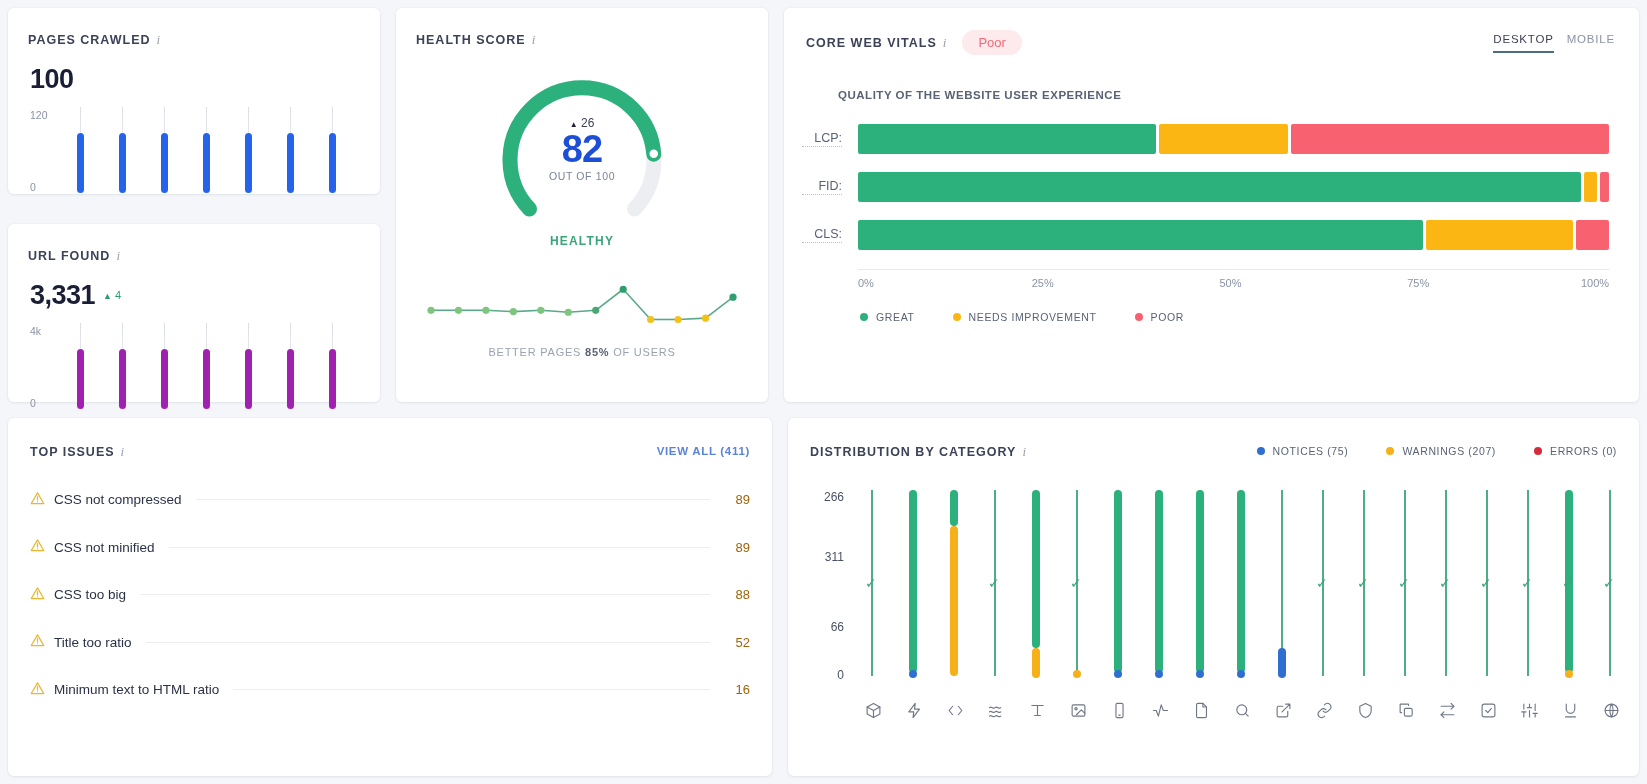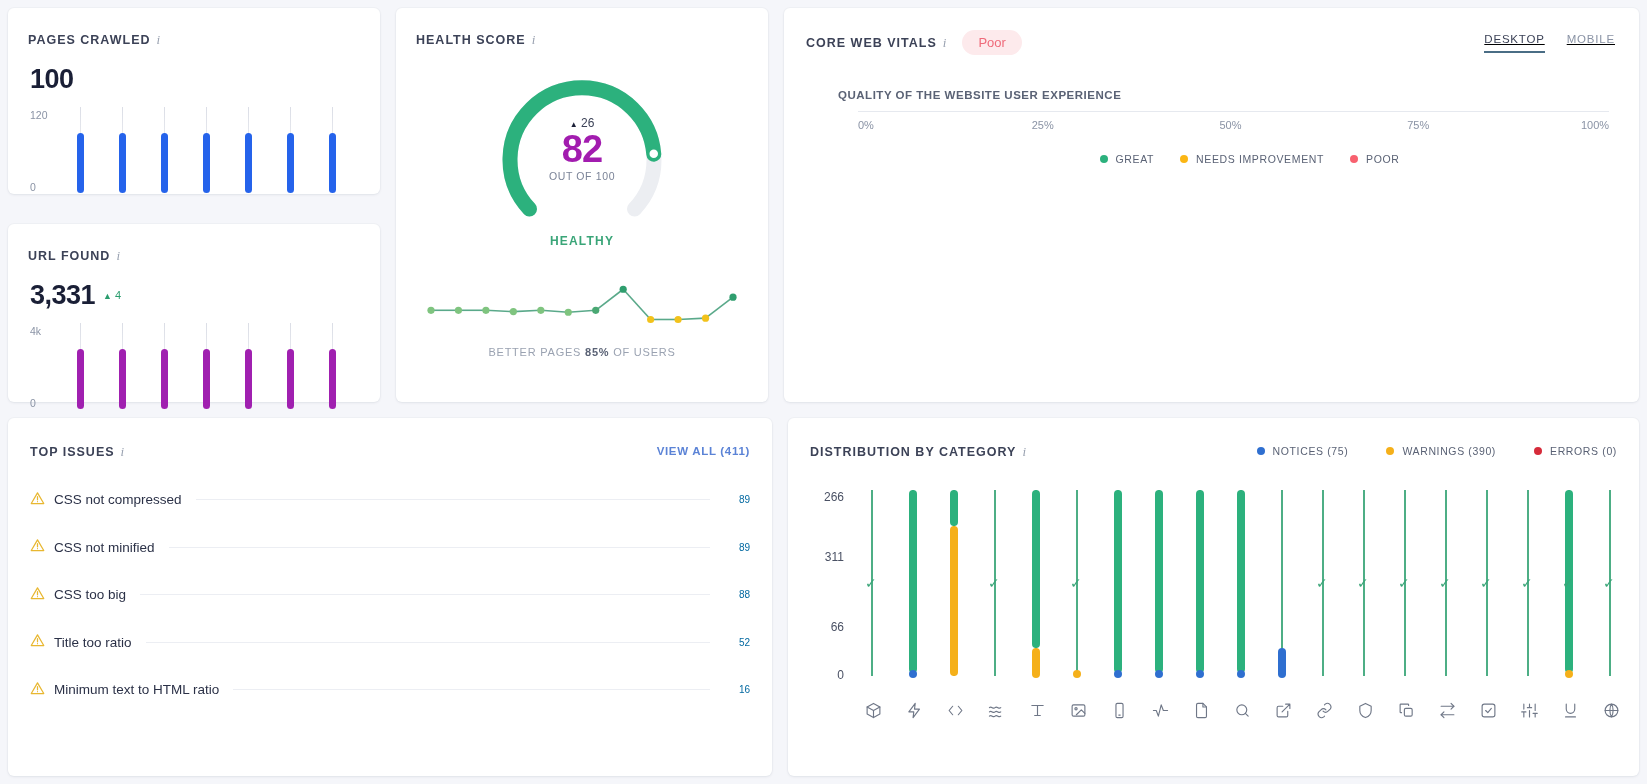--- a/index.html
+++ b/index.html
@@ -51,41 +51,41 @@
   .bfill { position: absolute; left: 9px; bottom: 0; width: 7px; border-radius: 4px; }
 
   
   #health { left: 396px; top: 8px; width: 372px; height: 394px; }
   .gauge-wrap { position: relative; width: 200px; height: 168px; margin: 22px auto 0; }
   .gauge-center {
     position: absolute; left: 0; right: 0; top: 46px; text-align: center;
   }
   .g-delta { font-size: 12px; color: #3c4257; }
   .g-delta .tri { font-size: 8px; color: #1a1f36; }
-  .g-score { font-size: 38px; font-weight: 700; color: #a21caf; line-height: 1.05; letter-spacing: -1px;}
+  .g-score { font-size: 38px; font-weight: 700; color: #1d4ed8; line-height: 1.05; letter-spacing: -1px;}
   .g-outof { font-size: 10.5px; color: #7a8397; letter-spacing: .06em; }
   .g-status {
     text-align: center; font-size: 12px; letter-spacing: .1em;
     font-weight: 700; color: #3aa578; margin-top: -4px;
   }
   .spark { position: relative; width: 330px; height: 70px; margin: 22px auto 0; }
   .spark-cap {
     text-align: center; font-size: 11px; color: #9aa2b1;
     letter-spacing: .07em; margin-top: 6px;
   }
   .spark-cap b { color: #5a6275; }
 
   
   #cwv { left: 784px; top: 8px; width: 855px; height: 394px; }
   .cwv-head { padding: 22px 24px 0 22px; display: flex; align-items: center; }
   .pill {
     margin-left: 16px; background: #fdeaec; color: #ef6a7a;
     font-size: 13px; padding: 5px 16px; border-radius: 13px;
   }
-  .tabs { margin-left: auto; display: flex; gap: 22px; text-decoration: underline; }
+  .tabs { margin-left: auto; display: flex; gap: 13px; }
   .tab {
     font-size: 11.5px; letter-spacing: .07em; color: #8a93a5;
     padding-bottom: 6px; cursor: pointer; font-weight: 500;
   }
   .tab.active { color: #3c4257; border-bottom: 2px solid #4a6d85; }
 
   .cwv-sub {
     font-size: 11.5px; font-weight: 700; color: #5a6275;
     letter-spacing: .045em; padding: 34px 0 0 54px;
   }
@@ -99,37 +99,37 @@
   .seg { height: 30px; border-radius: 2px; }
   .seg.great { background: #2cb17d; }
   .seg.ni    { background: #fbb614; }
   .seg.poor  { background: #f8616f; }
 
   .cwv-axis {
     margin: 10px 30px 0 74px; border-top: 1px solid #e6e9ef;
     position: relative; height: 26px;
   }
   .tick { position: absolute; top: 7px; font-size: 11px; color: #8a93a5; }
-  .cwv-legend { display: flex; gap: 26px; padding: 16px 0 0 76px; align-items: center; justify-content: center; }
+  .cwv-legend { display: flex; gap: 38px; padding: 16px 0 0 76px; align-items: center; }
   .lg { display: flex; align-items: center; gap: 8px; font-size: 10.5px;
         letter-spacing: .06em; color: #5a6275; }
   .dot { width: 8px; height: 8px; border-radius: 50%; display: inline-block; }
 
   
   #top-issues { left: 8px; top: 418px; width: 764px; height: 358px; }
   .ti-head { display: flex; align-items: center; padding: 24px 22px 0 22px; }
   .view-all {
     margin-left: auto; font-size: 11.5px; letter-spacing: .06em;
     color: #5b83d6; font-weight: 600; cursor: pointer;
   }
   .ti-list { padding: 16px 22px 0 22px; }
   .ti-row { display: flex; align-items: center; height: 47.5px; }
   .ti-name { display: flex; align-items: center; gap: 9px; font-size: 13.5px; color: #2b3147; white-space: nowrap; }
   .ti-line { flex: 1; border-bottom: 1px solid #eceef3; margin: 0 14px; }
-  .ti-val { font-size: 10px; color: #0369a1; min-width: 26px; text-align: right; }
+  .ti-val { font-size: 13px; color: #a16207; min-width: 26px; text-align: right; }
 
   
   #dist { left: 788px; top: 418px; width: 851px; height: 358px; }
   .d-head { display: flex; align-items: center; padding: 24px 22px 0 22px; }
   .d-legend { margin-left: auto; display: flex; gap: 38px; }
   .d-plot { position: relative; margin: 22px 20px 0 20px; height: 212px; }
   .yax { position: absolute; left: 0; width: 36px; text-align: right;
          font-size: 12px; color: #4a5164; }
   .plot-area { position: absolute; left: 48px; right: 2px; top: 0; bottom: 0; }
   .dcol { position: absolute; top: 0; bottom: 0; width: 34px; }
@@ -280,20 +280,46 @@
   <div class="card" id="cwv">
     <div class="cwv-head">
       <span><span class="card-title">CORE WEB VITALS</span><span class="info-i">i</span></span>
       <span class="pill">Poor</span>
       <span class="tabs" id="cwv-tabs">
           <span class="tab active">DESKTOP</span>
           <span class="tab">MOBILE</span>
         </span>
     </div>
     <div class="cwv-sub">QUALITY OF THE WEBSITE USER EXPERIENCE</div>
+    <div class="cwv-rows" id="cwv-rows">
+        <div class="cwv-row">
+          <div class="cwv-lab">LCP:</div>
+          <div class="cwv-track">
+            <div class="seg great" style="width: calc(39.9% - 2px);"></div>
+            <div class="seg ni" style="width: calc(17.5% - 2px);"></div>
+            <div class="seg poor" style="width: calc(42.6% - 2px);"></div>
+          </div>
+        </div>
+        <div class="cwv-row">
+          <div class="cwv-lab">FID:</div>
+          <div class="cwv-track">
+            <div class="seg great" style="width: calc(96.5% - 2px);"></div>
+            <div class="seg ni" style="width: calc(2% - 2px);"></div>
+            <div class="seg poor" style="width: calc(1.5% - 2px);"></div>
+          </div>
+        </div>
+        <div class="cwv-row">
+          <div class="cwv-lab">CLS:</div>
+          <div class="cwv-track">
+            <div class="seg great" style="width: calc(75.5% - 2px);"></div>
+            <div class="seg ni" style="width: calc(19.8% - 2px);"></div>
+            <div class="seg poor" style="width: calc(4.7% - 2px);"></div>
+          </div>
+        </div>
+      </div>
     <div class="cwv-axis" id="cwv-axis">
         <span class="tick" style="left: calc(0%);">0%</span>
         <span class="tick" style="left: calc(25% - 14px);">25%</span>
         <span class="tick" style="left: calc(50% - 14px);">50%</span>
         <span class="tick" style="left: calc(75% - 14px);">75%</span>
         <span class="tick" style="left: calc(100% - 28px);">100%</span>
       </div>
     <div class="cwv-legend" id="cwv-legend">
         <span class="lg">
           <span class="dot" style="background: rgb(44, 177, 125);"></span>
@@ -382,21 +408,21 @@
   <div class="card" id="dist">
     <div class="d-head">
       <span><span class="card-title">DISTRIBUTION BY CATEGORY</span><span class="info-i">i</span></span>
       <span class="d-legend" id="d-legend">
           <span class="lg">
             <span class="dot" style="background: rgb(47, 111, 208);"></span>
             <span style="font-size: 10.5px;">NOTICES (75)</span>
           </span>
           <span class="lg">
             <span class="dot" style="background: rgb(245, 176, 26);"></span>
-            <span style="font-size: 10.5px;">WARNINGS (390)</span>
+            <span style="font-size: 10.5px;">WARNINGS (207)</span>
           </span>
           <span class="lg">
             <span class="dot" style="background: rgb(214, 43, 58);"></span>
             <span style="font-size: 10.5px;">ERRORS (0)</span>
           </span>
         </span>
     </div>
     <div class="d-plot">
       <div id="d-yaxis">
           <div class="yax" style="top: 8px;">266</div>

